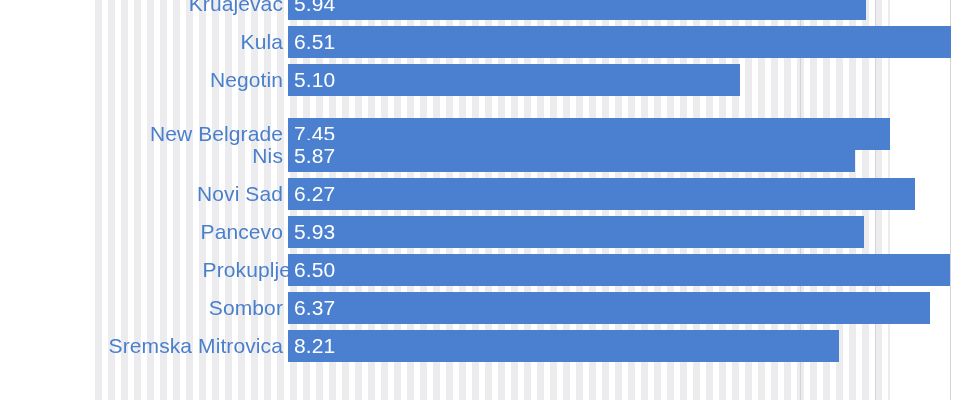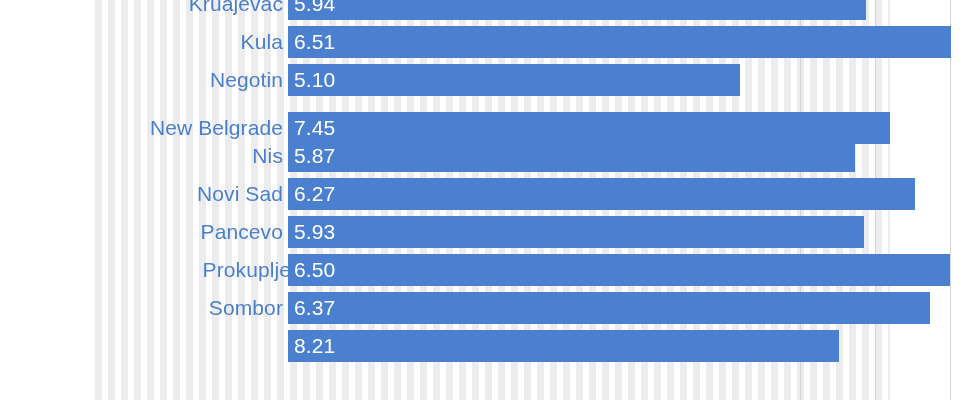--- a/index.html
+++ b/index.html
@@ -120,21 +120,21 @@
       <div class="row" style="top: 26px;">
         <div class="bar" style="width: 663px; background: rgb(74, 128, 207);"></div>
         <div class="cat-label">Kula</div>
         <div class="bar-value">6.51</div>
       </div>
       <div class="row" style="top: 64px;">
         <div class="bar" style="width: 451.5px; background: rgb(74, 128, 207);"></div>
         <div class="cat-label">Negotin</div>
         <div class="bar-value">5.10</div>
       </div>
-      <div class="row" style="top: 112px;">
+      <div class="row" style="top: 118px;">
         <div class="bar" style="width: 601.5px; background: rgb(74, 128, 207);"></div>
         <div class="cat-label">New Belgrade</div>
         <div class="bar-value">7.45</div>
       </div>
       <div class="row" style="top: 140px; border-radius: 11px;">
         <div class="bar" style="width: 567px; background: rgb(74, 128, 207);"></div>
         <div class="cat-label">Nis</div>
         <div class="bar-value">5.87</div>
       </div>
       <div class="row" style="top: 178px;">
@@ -152,17 +152,18 @@
         <div class="cat-label">Prokuplje</div>
         <div class="bar-value">6.50</div>
       </div>
       <div class="row" style="top: 292px;">
         <div class="bar" style="width: 642px; background: rgb(74, 128, 207);"></div>
         <div class="cat-label">Sombor</div>
         <div class="bar-value">6.37</div>
       </div>
       <div class="row" style="top: 330px;">
         <div class="bar" style="width: 550.5px; background: rgb(74, 128, 207);"></div>
+        <div class="cat-label">Sremska Mitrovica</div>
         <div class="bar-value">8.21</div>
       </div>
     </div>
 
 </div>
 
 </body></html>

